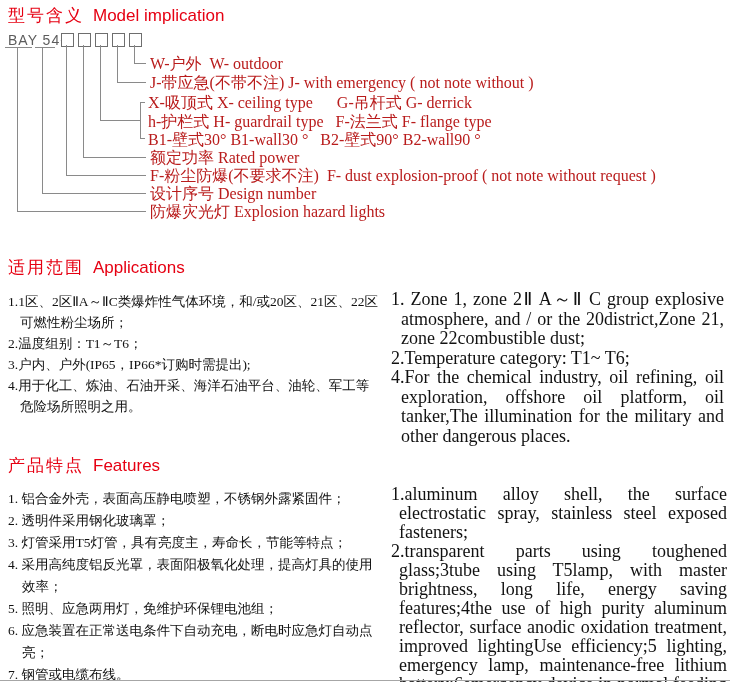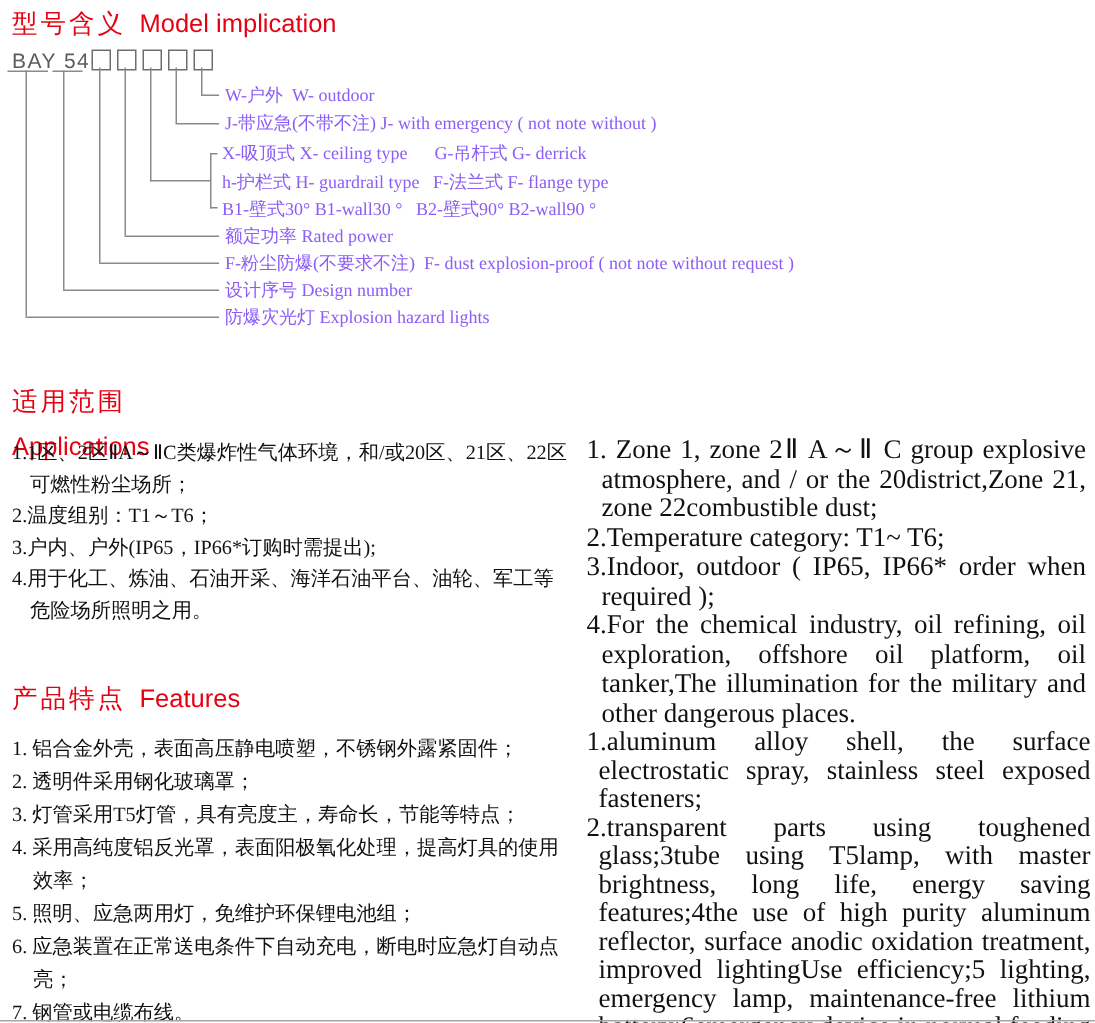--- a/index.html
+++ b/index.html
@@ -7,21 +7,21 @@
         font-family:"Liberation Serif", serif;color:#1a1a1a;}
   .heading{position:absolute;left:8px;display:flex;gap:9px;align-items:baseline;
            font-family:"Liberation Sans", sans-serif;font-weight:normal;
            font-size:17px;color:#e60012;white-space:nowrap;}
   .heading .zh{letter-spacing:2px;}
   
   .model-code{position:absolute;left:8px;top:32px;font-family:"Liberation Sans", sans-serif;
               font-size:14px;color:#5c5c5c;letter-spacing:1px;white-space:pre;}
   .dbox{position:absolute;top:33px;width:11px;height:12px;border:1px solid #6e6e6e;background:#fff;}
   .ln{position:absolute;background:#8a8a8a;}
-  .dlabel{position:absolute;font-size:12px;line-height:13px;color:#8b5cf6;white-space:pre;}
+  .dlabel{position:absolute;font-size:16px;line-height:13px;color:#b91c1c;white-space:pre;}
   
   .col{position:absolute;}
   .zh-col{font-size:13.5px;color:#111;}
   .en-col{font-size:18px;color:#111;text-align:justify;}
   .app-zh .item{line-height:21px;padding-left:12px;text-indent:-12px;}
   .app-en .item{line-height:19.5px;padding-left:10px;text-indent:-10px;}
   .feat-zh .item{line-height:22px;padding-left:14px;text-indent:-14px;}
   .feat-en .item{line-height:19px;padding-left:8px;text-indent:-8px;}
   .bottom-rule{position:absolute;left:0;top:680px;width:730px;height:1px;background:#a6a6a6;}
 </style>
@@ -66,36 +66,35 @@
   <div class="dlabel" style="left:150px;top:57px;">W-户外  W- outdoor</div>
   <div class="dlabel" style="left:150px;top:76px;">J-带应急(不带不注) J- with emergency ( not note without )</div>
   <div class="dlabel" style="left:148px;top:96px;">X-吸顶式 X- ceiling type      G-吊杆式 G- derrick</div>
   <div class="dlabel" style="left:148px;top:115px;">h-护栏式 H- guardrail type   F-法兰式 F- flange type</div>
   <div class="dlabel" style="left:148px;top:133px;">B1-壁式30° B1-wall30 °   B2-壁式90° B2-wall90 °</div>
   <div class="dlabel" style="left:150px;top:151px;">额定功率 Rated power</div>
   <div class="dlabel" style="left:150px;top:169px;font-family:Liberation Serif, serif;">F-粉尘防爆(不要求不注)  F- dust explosion-proof ( not note without request )</div>
   <div class="dlabel" style="left:150px;top:187px;">设计序号 Design number</div>
   <div class="dlabel" style="left:150px;top:205px;">防爆灾光灯 Explosion hazard lights</div>
 
-  <div class="heading" style="top:256px;flex-direction:column;">
+  <div class="heading" style="top:256px;">
     <span class="zh">适用范围</span>
     <span class="en">Applications</span>
   </div>
 
   <div class="col zh-col app-zh" style="left:8px;top:291px;width:372px;">
     <div class="item">1.1区、2区ⅡA～ⅡC类爆炸性气体环境，和/或20区、21区、22区可燃性粉尘场所；</div>
     <div class="item">2.温度组别：T1～T6；</div>
     <div class="item">3.户内、户外(IP65，IP66*订购时需提出);</div>
     <div class="item">4.用于化工、炼油、石油开采、海洋石油平台、油轮、军工等危险场所照明之用。</div>
   </div>
 
   <div class="col en-col app-en" style="left:391px;top:290px;width:333px;">
     <div class="item">1. Zone 1, zone 2Ⅱ A～Ⅱ C group explosive atmosphere, and / or the 20district,Zone 21, zone 22combustible dust;</div>
     <div class="item">2.Temperature category: T1~ T6;</div>
-    <div class="item">3.Indoor, outdoor ( IP65, IP66* order when required );</div>
     <div class="item">4.For the chemical industry, oil refining, oil exploration, offshore oil platform, oil tanker,The illumination for the military and other dangerous places.</div>
   </div>
 
   <div class="heading" style="top:454px;">
     <span class="zh">产品特点</span>
     <span class="en">Features</span>
   </div>
 
   <div class="col zh-col feat-zh" style="left:8px;top:488px;width:372px;">
     <div class="item">1. 铝合金外壳，表面高压静电喷塑，不锈钢外露紧固件；</div>

